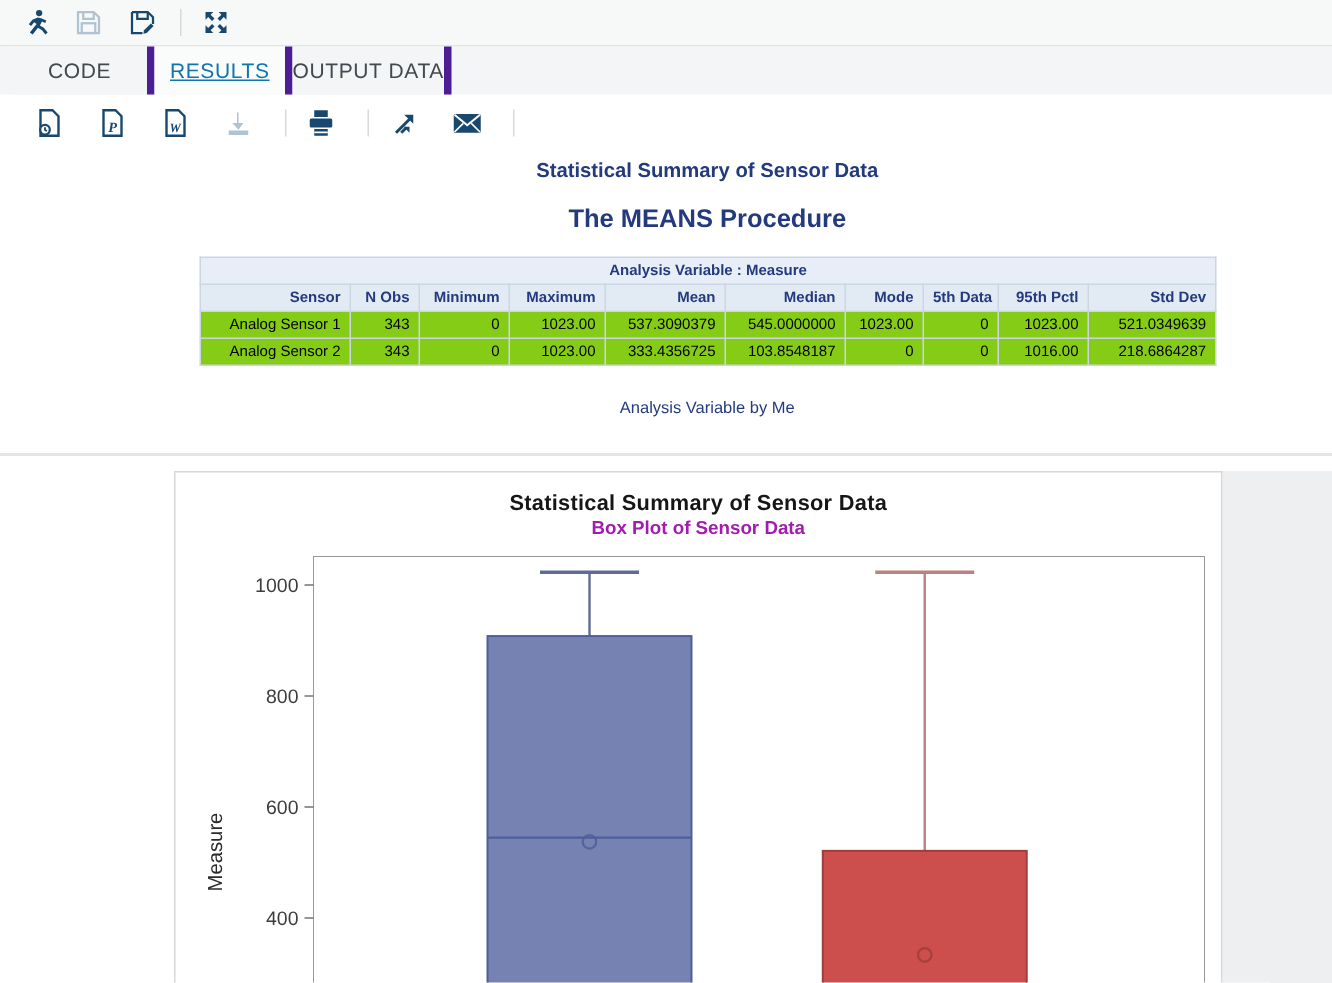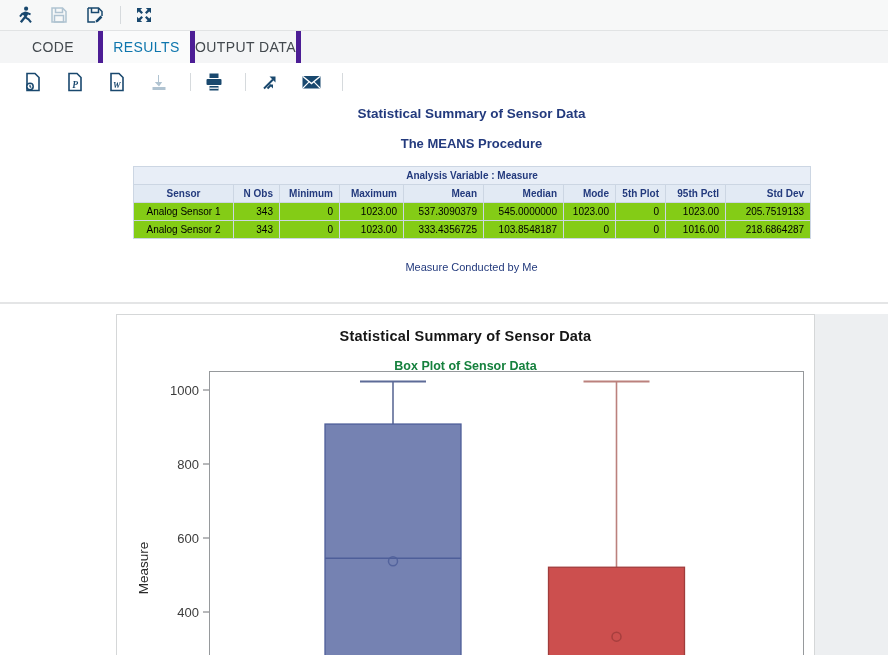--- a/index.html
+++ b/index.html
@@ -22,55 +22,55 @@
   
   .tabbar {
     position: absolute; left: 0; top: 31px; width: 888px; height: 32px;
     background: #f4f5f6; display: flex; align-items: stretch; padding-left: 8px;
   }
   .tab {
     display: flex; align-items: center; justify-content: center;
     font-size: 14px; color: #43494e; letter-spacing: .4px;
     border-right: 5px solid #4c1d95; cursor: pointer; background: #f4f5f6;
   }
-  .tab.active { color: #0e76ad; background: #fafbfb; }
+  .tab.active { color: #0e76ad; background: #fafbfb; text-decoration: underline; }
   
   .res-toolbar {
     position: absolute; left: 0; top: 65px; width: 888px; height: 34px;
     background: #fff; display: flex; align-items: center; padding-left: 18px;
   }
   .res-toolbar .icon-btn { margin-right: 12px; }
   
   .report { position: absolute; left: 133px; top: 99px; width: 677px; text-align: center; }
   .r-title { font-size: 13.5px; font-weight: bold; color: #233a7d; margin-top: 7px; }
-  .r-sub   { font-size: 13px; font-weight: bold; color: #233a7d; margin-top: 15px; }
+  .r-sub   { font-size: 17px; font-weight: bold; color: #233a7d; margin-top: 15px; }
   table.means {
     width: 677px; margin-top: 15px; border-collapse: collapse; table-layout: fixed;
     border: 1px solid #b7c4d5; font-size: 10px;
   }
   table.means th, table.means td {
     border: 1px solid #ccd6e3; padding: 3px 6px; white-space: nowrap; overflow: hidden;
   }
   table.means th { background: #e2eaf4; color: #233a7d; font-weight: bold; }
   table.means th.band { background: #e8eef7; text-align: center; padding: 3px 0; }
   table.means td { background: #84cc16; color: #000; }
-  .al { text-align: center; }  .ar { text-align: right; }
+  .al { text-align: right; }  .ar { text-align: right; }
   .r-foot { font-size: 11px; color: #233a7d; margin-top: 22px; }
   
   .divider { position: absolute; left: 0; top: 302px; width: 888px; height: 2px; background: #e4e5e6; }
   
   .chart-card {
     position: absolute; left: 116px; top: 314px; width: 699px; height: 341px;
     background: #fff; border: 1px solid #d5d7d8; border-bottom: none; overflow: hidden;
   }
   .gray-strip { position: absolute; left: 815px; top: 314px; width: 73px; height: 341px; background: #edeff1; }
   .c-title { position: relative; z-index: 1; text-align: center; margin-top: 13px;
              font-size: 14.5px; font-weight: bold; color: #161616; letter-spacing: .2px; }
-  .c-sub   { position: relative; z-index: 1; text-align: center; margin-top: 15px;
-             font-size: 12.5px; font-weight: bold; color: #15803d; }
+  .c-sub   { position: relative; z-index: 1; text-align: center; margin-top: 1px;
+             font-size: 12.5px; font-weight: bold; color: #a21caf; }
   #boxplot-svg { position: absolute; left: 0; top: 0; z-index: 0; }
 </style>
 </head>
 <body>
 
 <div class="topbar">
   <div class="icon-btn">
     <svg width="20" height="20" viewBox="0 0 20 20">
       <g fill="#19486e">
         <circle cx="13.1" cy="3.7" r="2.1"></circle>
@@ -196,53 +196,53 @@
           <th class="band" colspan="10">Analysis Variable : Measure</th>
         </tr>
       <tr id="means-head-row">
           <th class="al">Sensor</th>
           <th class="ar">N Obs</th>
           <th class="ar">Minimum</th>
           <th class="ar">Maximum</th>
           <th class="ar">Mean</th>
           <th class="ar">Median</th>
           <th class="ar">Mode</th>
-          <th class="ar">5th Plot</th>
+          <th class="ar">5th Data</th>
           <th class="ar">95th Pctl</th>
           <th class="ar">Std Dev</th>
         </tr>
     </thead>
     <tbody id="means-body">
         <tr>
           <td class="al">Analog Sensor 1</td>
           <td class="ar">343</td>
           <td class="ar">0</td>
           <td class="ar">1023.00</td>
           <td class="ar">537.3090379</td>
           <td class="ar">545.0000000</td>
           <td class="ar">1023.00</td>
           <td class="ar">0</td>
           <td class="ar">1023.00</td>
-          <td class="ar">205.7519133</td>
+          <td class="ar">521.0349639</td>
         </tr>
         <tr>
           <td class="al">Analog Sensor 2</td>
           <td class="ar">343</td>
           <td class="ar">0</td>
           <td class="ar">1023.00</td>
           <td class="ar">333.4356725</td>
           <td class="ar">103.8548187</td>
           <td class="ar">0</td>
           <td class="ar">0</td>
           <td class="ar">1016.00</td>
           <td class="ar">218.6864287</td>
         </tr>
       </tbody>
   </table>
-  <div class="r-foot">Measure Conducted by Me</div>
+  <div class="r-foot">Analysis Variable by Me</div>
 </div>
 
 <div class="divider"></div>
 
 <div class="gray-strip"></div>
 <div class="chart-card">
   <svg id="boxplot-svg" width="699" height="341">
       <line x1="276" y1="66.49" x2="276" y2="109.03999999999999" stroke="#5d6b97" stroke-width="1.6"></line>
       <line x1="243" y1="66.49" x2="309" y2="66.49" stroke="#5d6b97" stroke-width="2.2"></line>
       <rect x="208" y="109.03999999999999" width="136" height="346.96000000000004" fill="#7582b2" stroke="#4e5e99" stroke-width="1.3"></rect>

